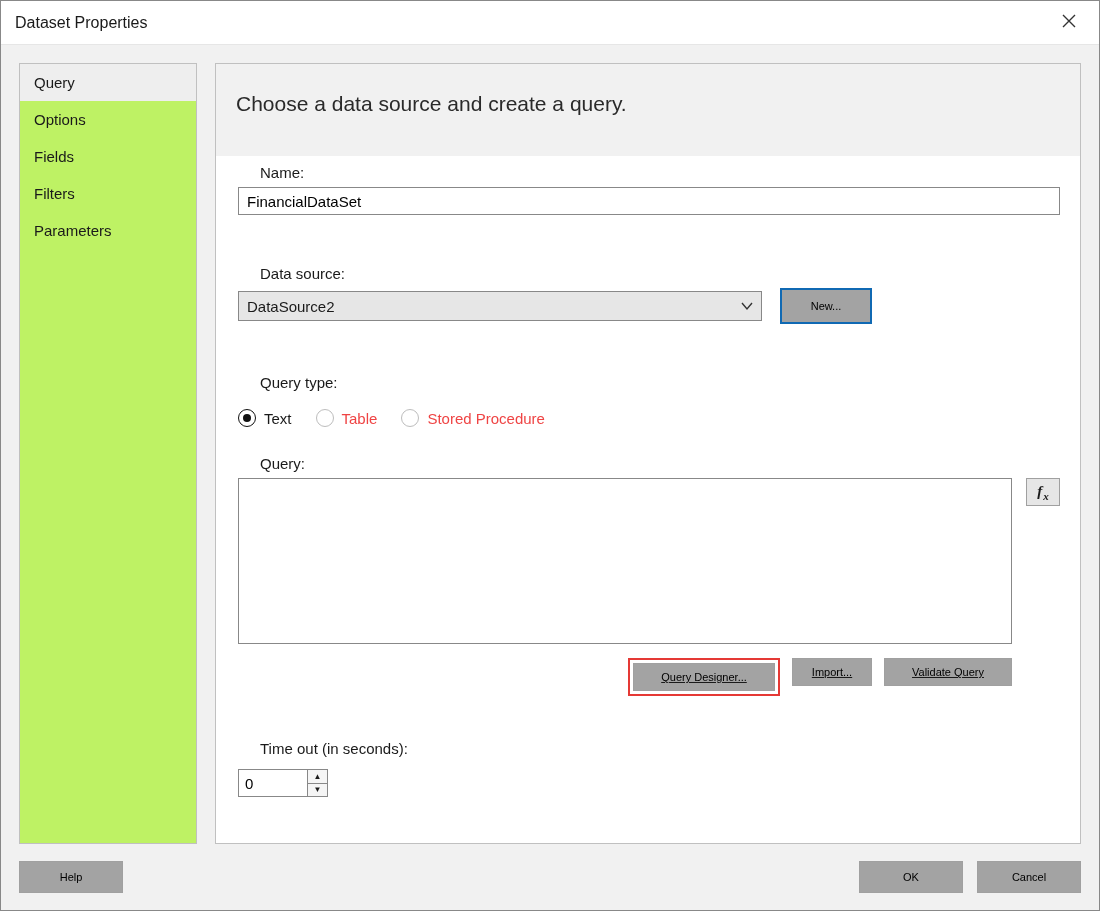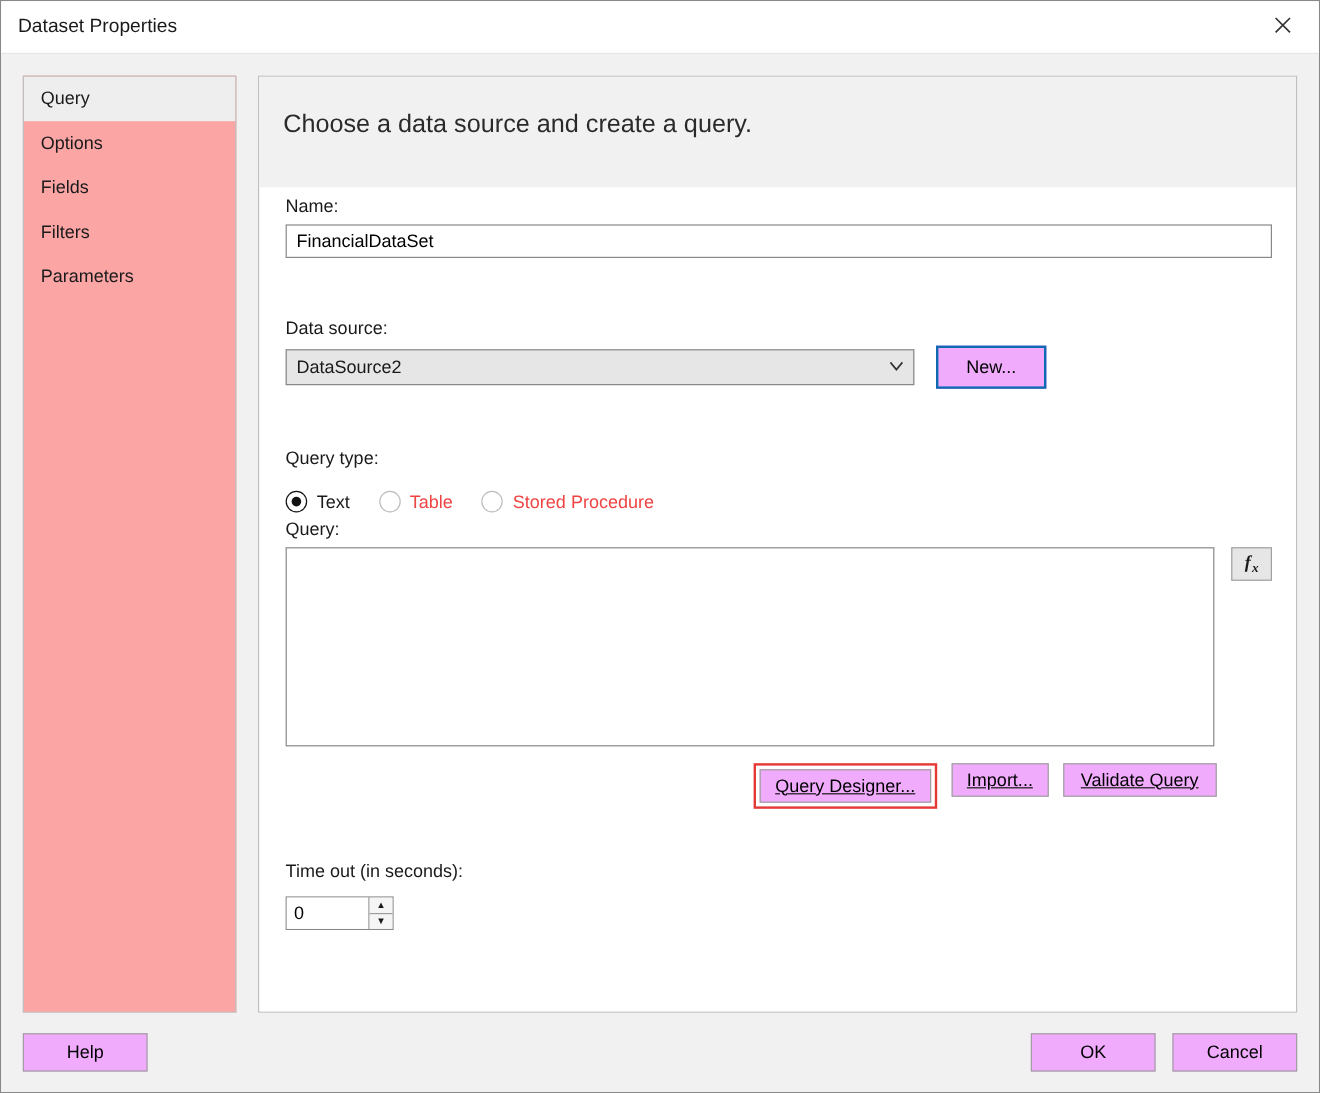--- a/index.html
+++ b/index.html
@@ -40,21 +40,21 @@
   .body-area {
     flex: 1 1 auto;
     background: #f1f1f1;
     padding: 18px 18px 0 18px;
     display: flex;
     gap: 18px;
     min-height: 0;
   }
   .sidebar {
     width: 178px;
-    background: #fca5a5;
+    background: #bef264;
     border: 1px solid #c0c0c0;
   }
   .sidebar .item {
     padding: 10px 14px;
     font-size: 15px;
     cursor: default;
   }
   .sidebar .item.selected {
     background: #eeeeee;
   }
@@ -75,20 +75,21 @@
   .main-content {
     padding: 2px 20px 20px 22px;
     flex: 1 1 auto;
     display: flex;
     flex-direction: column;
   }
   .field-label {
     font-size: 15px;
     margin-bottom: 6px;
     margin-top: 6px;
+    margin-left: 22px;
   }
   .text-input {
     width: 822px;
     height: 28px;
     border: 1px solid #888;
     padding: 2px 8px;
     font-size: 15px;
     font-family: inherit;
     background: #fff;
   }
@@ -108,39 +109,39 @@
     justify-content: space-between;
     padding: 0 8px;
     font-size: 15px;
   }
   .combo .chev svg { width: 12px; height: 12px; }
   .btn {
     height: 28px;
     min-width: 86px;
     padding: 0 12px;
     border: 1px solid #a0a0a0;
-    background: #f0abfc;
-    font-size: 15px;
+    background: #a3a3a3;
+    font-size: 11px;
     font-family: inherit;
     display: inline-flex;
     align-items: center;
     justify-content: center;
     cursor: default;
   }
   .btn.new {
     border: 2px solid #1069b3;
     height: 36px;
     min-width: 92px;
   }
   .radio-row {
     display: flex;
     gap: 24px;
     align-items: center;
     margin-top: 12px;
-    margin-bottom: 4px;
+    margin-bottom: 26px;
   }
   .radio {
     display: flex;
     align-items: center;
     gap: 8px;
     font-size: 15px;
   }
   .radio .circle {
     width: 18px; height: 18px;
     border-radius: 50%;

